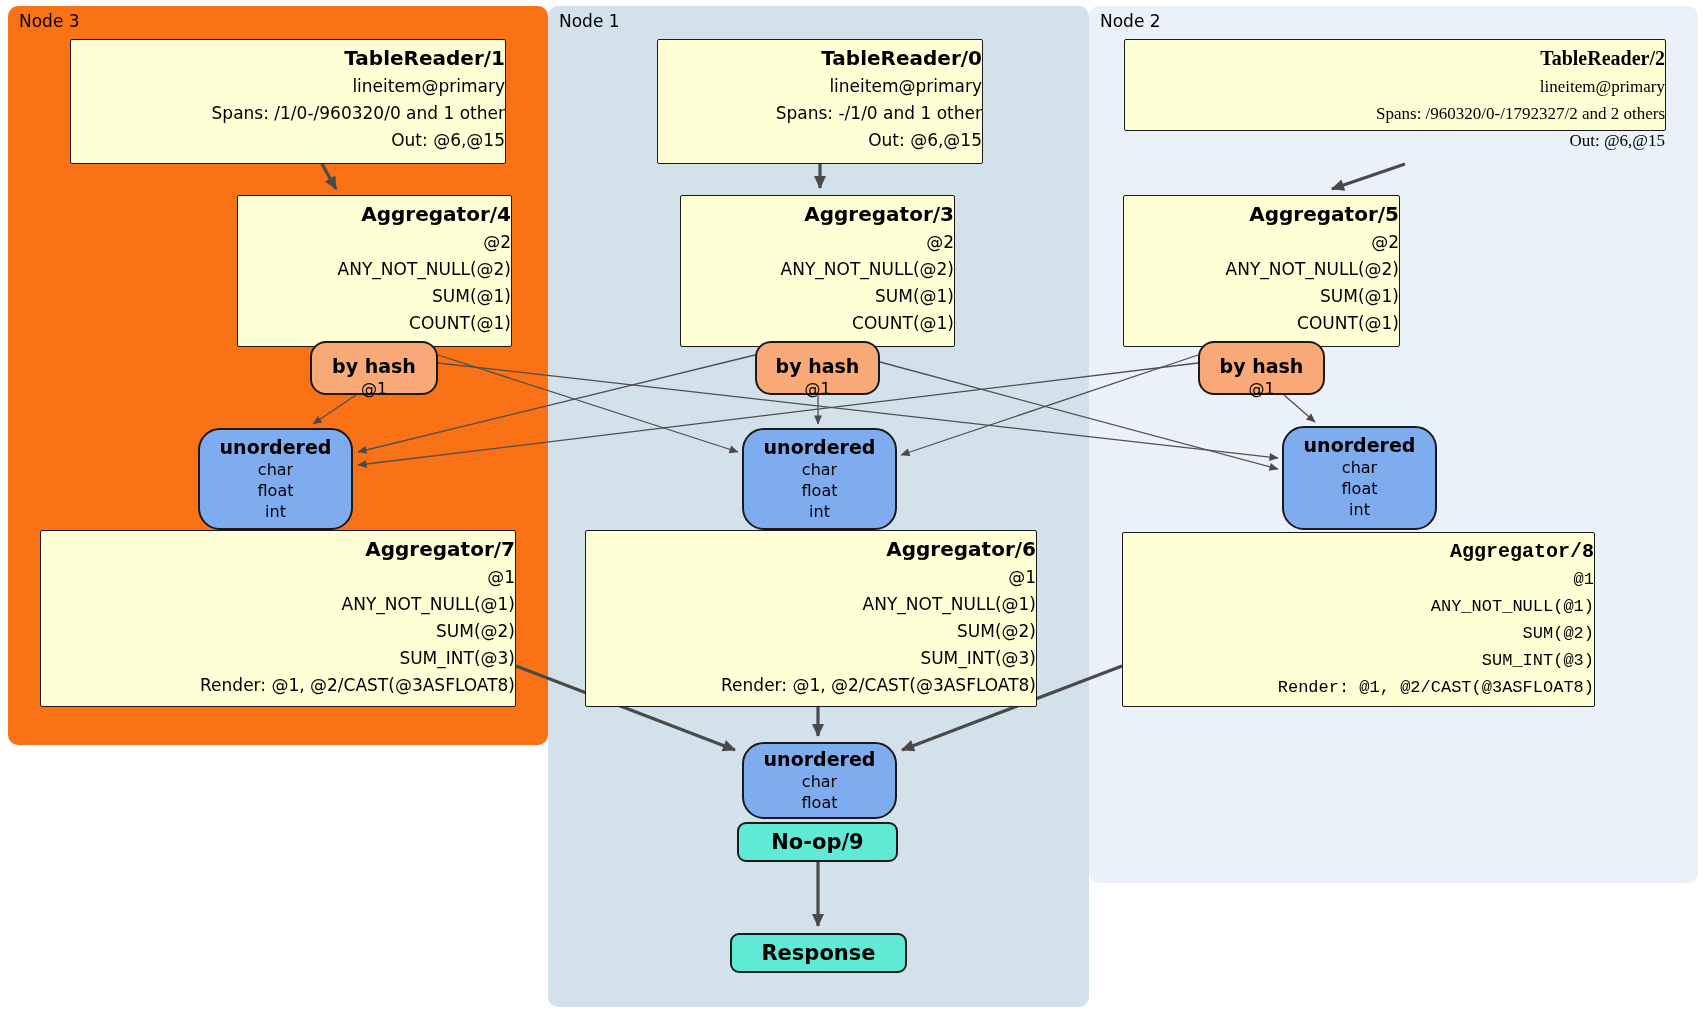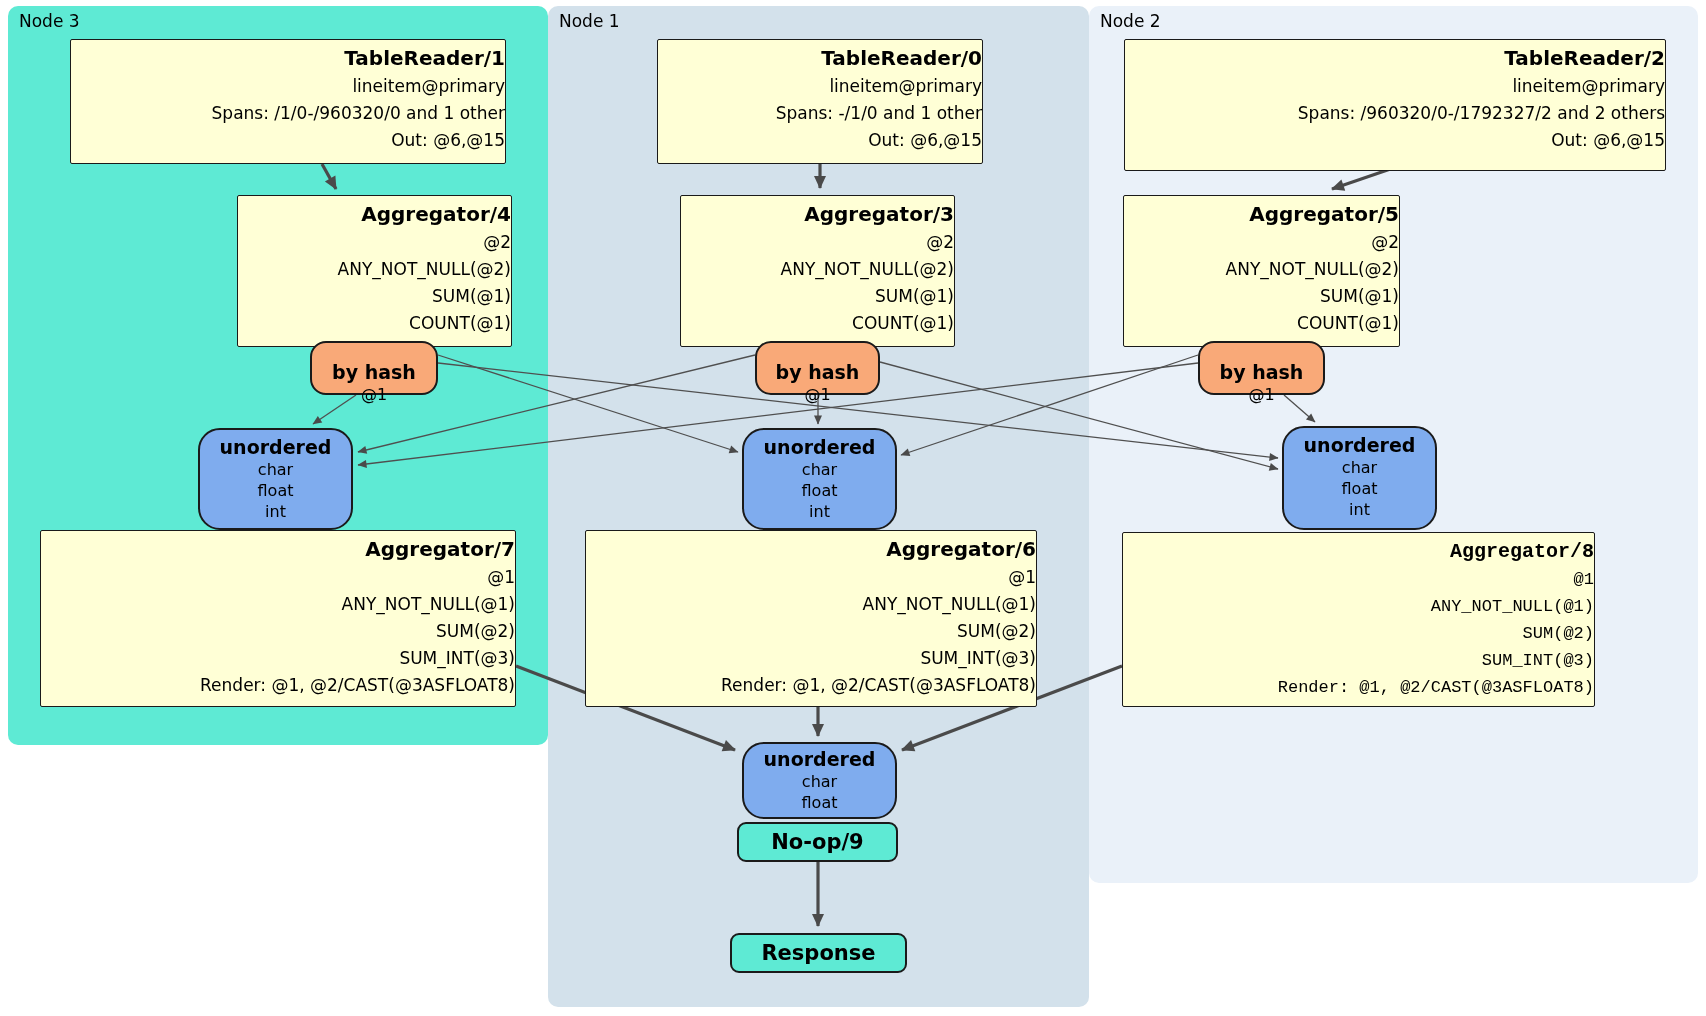--- a/index.html
+++ b/index.html
@@ -13,21 +13,21 @@
   .box {
     position:absolute; box-sizing:border-box; text-align:right; color:#000;
     background:#ffffd6; border:1.5px solid #1a1a1a; border-radius:2px; z-index:2;
     padding-top:4px;
   }
   .box-title { font-weight:bold; font-size:20px; line-height:29px; }
   .box-line  { font-size:17px; line-height:27px; white-space:nowrap;margin-left:9px; }
   .router {
     position:absolute; box-sizing:border-box; text-align:center; color:#000;
     background:#f9a978; border:2px solid #1a1a1a; border-radius:16px; z-index:3;
-    padding-top:18px;
+    padding-top:12px;
   }
   .router-title { font-weight:bold; font-size:19px; line-height:23px; }
   .router-key   { font-size:16px; line-height:21px; }
   .sync {
     position:absolute; box-sizing:border-box; text-align:center; color:#000;
     background:#7facee; border:2px solid #1a1a1a; border-radius:22px; z-index:3;
     padding-top:5px;
   }
   .sync-title { font-weight:bold; font-size:19px; line-height:24px; }
   .sync-type  { font-size:16px; line-height:21px; }
@@ -36,21 +36,21 @@
     justify-content:center; color:#000; background:#5eead4;
     border:2px solid #1a1a1a; border-radius:9px; font-weight:bold; font-size:21px;
     z-index:2;
   }
 </style>
 </head>
 <body>
 
 <div class="canvas">
 
-  <div class="panel" style="left:8px; top:6px; width:540px; height:739px; background:#5eead4;">
+  <div class="panel" style="left:8px; top:6px; width:540px; height:739px; background:#f97316;">
     <div class="panel-label">Node 3</div>
   </div>
   <div class="panel" style="left:548px; top:6px; width:541px; height:1001px; background:#d3e1eb;">
     <div class="panel-label">Node 1</div>
   </div>
   <div class="panel" style="left:1089px; top:6px; width:609px; height:877px; background:#eaf1f9;">
     <div class="panel-label">Node 2</div>
   </div>
 
   <svg class="edges" width="1706" height="1016">
@@ -91,21 +91,21 @@
     <div class="box-line">lineitem@primary</div>
     <div class="box-line">Spans: /1/0-/960320/0 and 1 other</div>
     <div class="box-line">Out: @6,@15</div>
   </div>
   <div class="box" style="left:657px; top:39px; width:326px; height:125px;">
     <div class="box-title">TableReader/0</div>
     <div class="box-line">lineitem@primary</div>
     <div class="box-line">Spans: -/1/0 and 1 other</div>
     <div class="box-line">Out: @6,@15</div>
   </div>
-  <div class="box" style="left:1124px; top:39px; width:542px; height:132px;">
+  <div class="box" style="left:1124px; top:39px; width:542px; height:92px;font-family:Liberation Serif, serif;">
     <div class="box-title">TableReader/2</div>
     <div class="box-line">lineitem@primary</div>
     <div class="box-line">Spans: /960320/0-/1792327/2 and 2 others</div>
     <div class="box-line">Out: @6,@15</div>
   </div>
 
   <div class="box" style="left:237px; top:195px; width:275px; height:152px;">
     <div class="box-title">Aggregator/4</div>
     <div class="box-line">@2</div>
     <div class="box-line">ANY_NOT_NULL(@2)</div>

